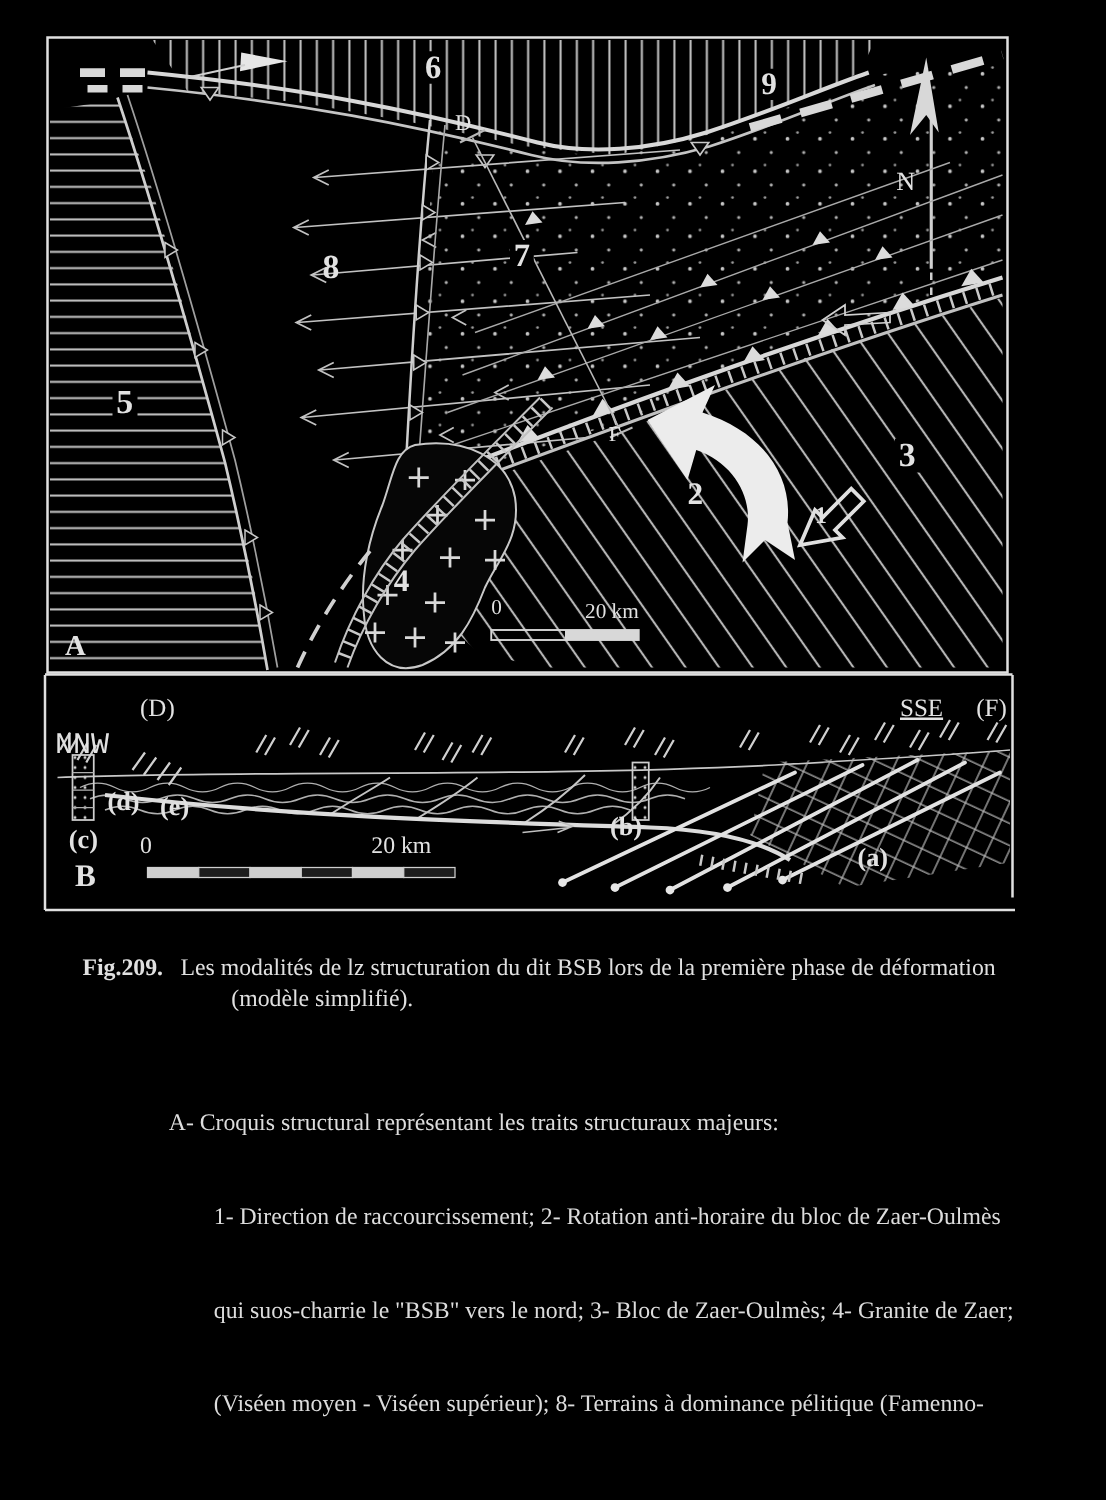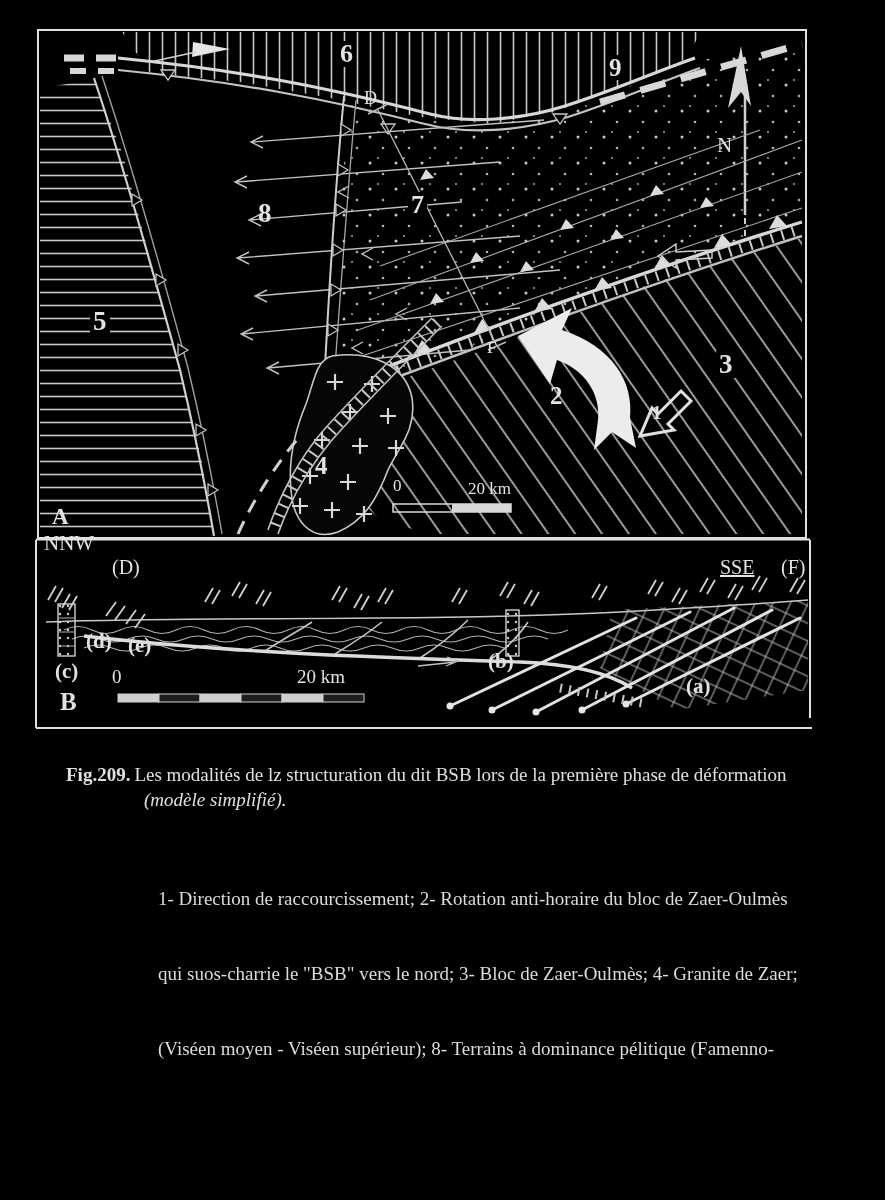--- a/index.html
+++ b/index.html
@@ -3,24 +3,24 @@
 <meta charset="utf-8">
 <style>
   html,body{margin:0;padding:0;background:#000;}
   .stage{position:relative;width:885px;height:1200px;background:#000;overflow:hidden;
          font-family:"Liberation Serif", serif;color:#e0e0e0;}
   svg{position:absolute;left:0;}
   .lbl{position:absolute;color:#e2e2e2;line-height:1;white-space:nowrap;}
   .lbl.b{font-weight:bold;}
   .lbl.bg{background:#000;padding:0 3px;}
   .caption{position:absolute;left:66px;top:762px;width:790px;font-size:19px;line-height:25px;color:#e0e0e0;}
-  .figlab{font-weight:bold;margin-right:4px;}
-  .cap-line2{margin-left:78px;font-style:italic;}
+  .figlab{font-weight:bold;margin-right:14px;}
+  .cap-line2{margin-left:119px;}
   .notes{position:absolute;left:135px;top:836px;width:720px;font-size:19px;line-height:25px;color:#dcdcdc;white-space:pre;}
-  .n1{margin-left:23px;}
+  .n1{margin-left:36px;}
 </style>
 </head>
 <body>
 
 <div class="stage">
 
   <svg width="885" height="545" viewBox="0 0 885 545" style="top:0;">
     <defs>
       <pattern id="pvh" width="13" height="13" patternUnits="userSpaceOnUse">
         <path d="M6.5 0 V13" stroke="#c8c8c8" stroke-width="1.6"></path>
@@ -311,39 +311,40 @@
   <span class="lbl b bg" style="left:716px;top:351px;font-size:27px;">3</span>
   <span class="lbl b" style="left:550px;top:383px;font-size:25px;">2</span>
   <span class="lbl b" style="left:652px;top:403px;font-size:19px;">1</span>
   <span class="lbl b" style="left:315px;top:453px;font-size:25px;">4</span>
   <span class="lbl" style="left:364px;top:89px;font-size:18px;">D</span>
   <span class="lbl" style="left:487px;top:339px;font-size:17px;">F</span>
   <span class="lbl" style="left:717px;top:135px;font-size:21px;">N</span>
   <span class="lbl" style="left:393px;top:477px;font-size:17px;">0</span>
   <span class="lbl" style="left:468px;top:480px;font-size:17px;">20 km</span>
 
-  <span class="lbl" style="left:44px;top:533px;font-size:21px;">NNW</span>
+  <span class="lbl" style="left:44px;top:585px;font-size:24px;font-family:Liberation Mono, monospace;">NNW</span>
   <span class="lbl" style="left:112px;top:557px;font-size:20px;">(D)</span>
   <span class="lbl" style="left:720px;top:557px;font-size:20px;text-decoration:underline;">SSE</span>
   <span class="lbl" style="left:781px;top:557px;font-size:20px;">(F)</span>
   <span class="lbl b" style="left:86px;top:631px;font-size:21px;">(d)</span>
   <span class="lbl b" style="left:128px;top:635px;font-size:21px;">(e)</span>
   <span class="lbl b" style="left:55px;top:661px;font-size:21px;">(c)</span>
   <span class="lbl b" style="left:488px;top:651px;font-size:21px;">(b)</span>
   <span class="lbl b" style="left:686px;top:676px;font-size:21px;">(a)</span>
   <span class="lbl b" style="left:60px;top:689px;font-size:25px;">B</span>
   <span class="lbl" style="left:112px;top:667px;font-size:19px;">0</span>
   <span class="lbl" style="left:297px;top:667px;font-size:19px;">20 km</span>
 
   <div class="caption">
     <div><span class="figlab">Fig.209.</span><span>Les modalités de lz structuration du dit BSB lors de la première phase de déformation</span></div>
     <div class="cap-line2">(modèle simplifié).</div>
   </div>
 
   <div class="notes">
+    <div>A- Croquis structural représentant les traits structuraux majeurs:</div>
     <div class="n1">1- Direction de raccourcissement; 2- Rotation anti-horaire du bloc de Zaer-Oulmès</div>
     <div class="n1">qui suos-charrie le "BSB" vers le nord; 3- Bloc de Zaer-Oulmès; 4- Granite de Zaer;</div>
     <div class="n1">(Viséen moyen - Viséen supérieur); 8- Terrains à dominance pélitique (Famenno-</div>
     
     
     
     
     
     
     

